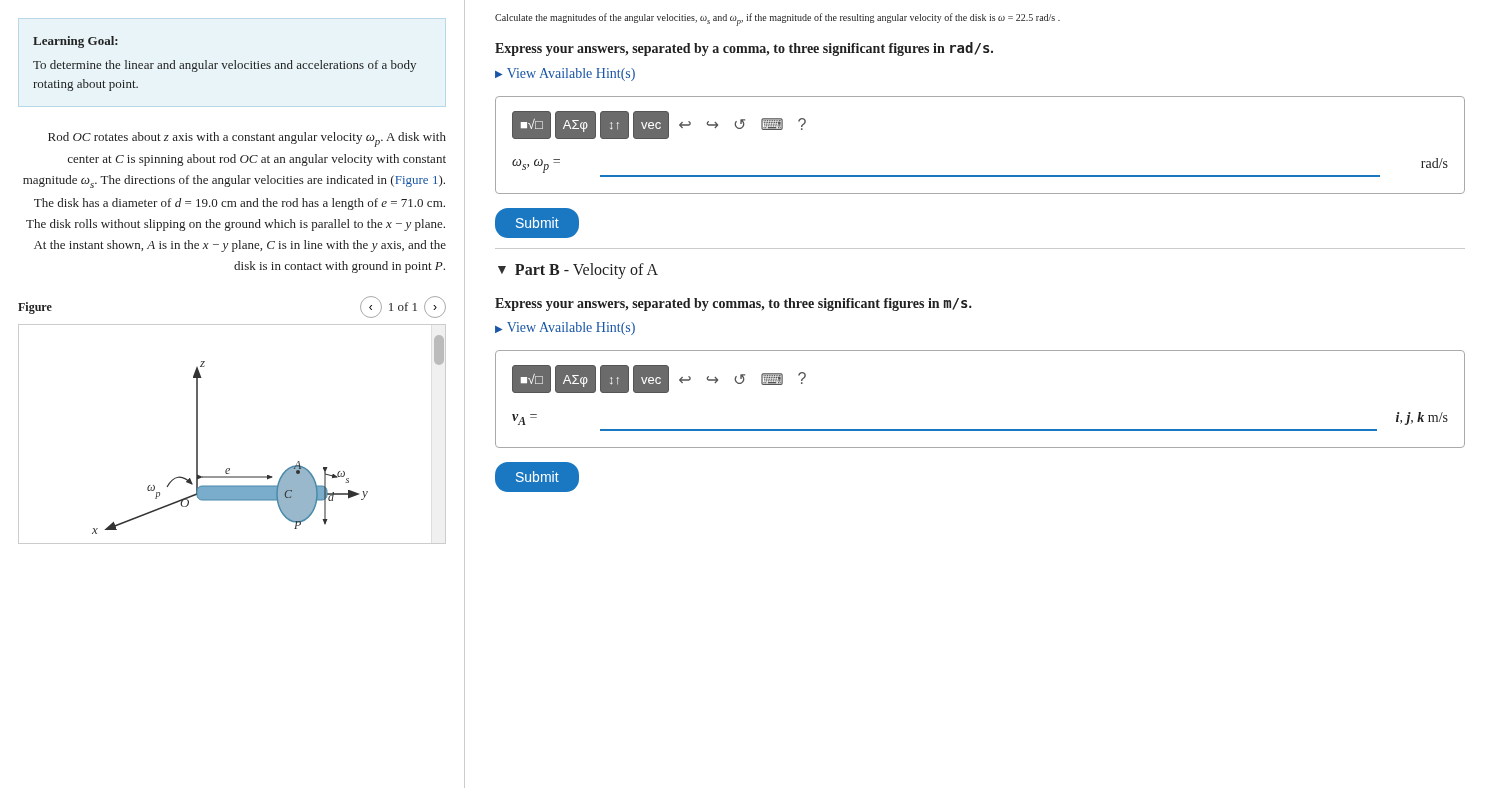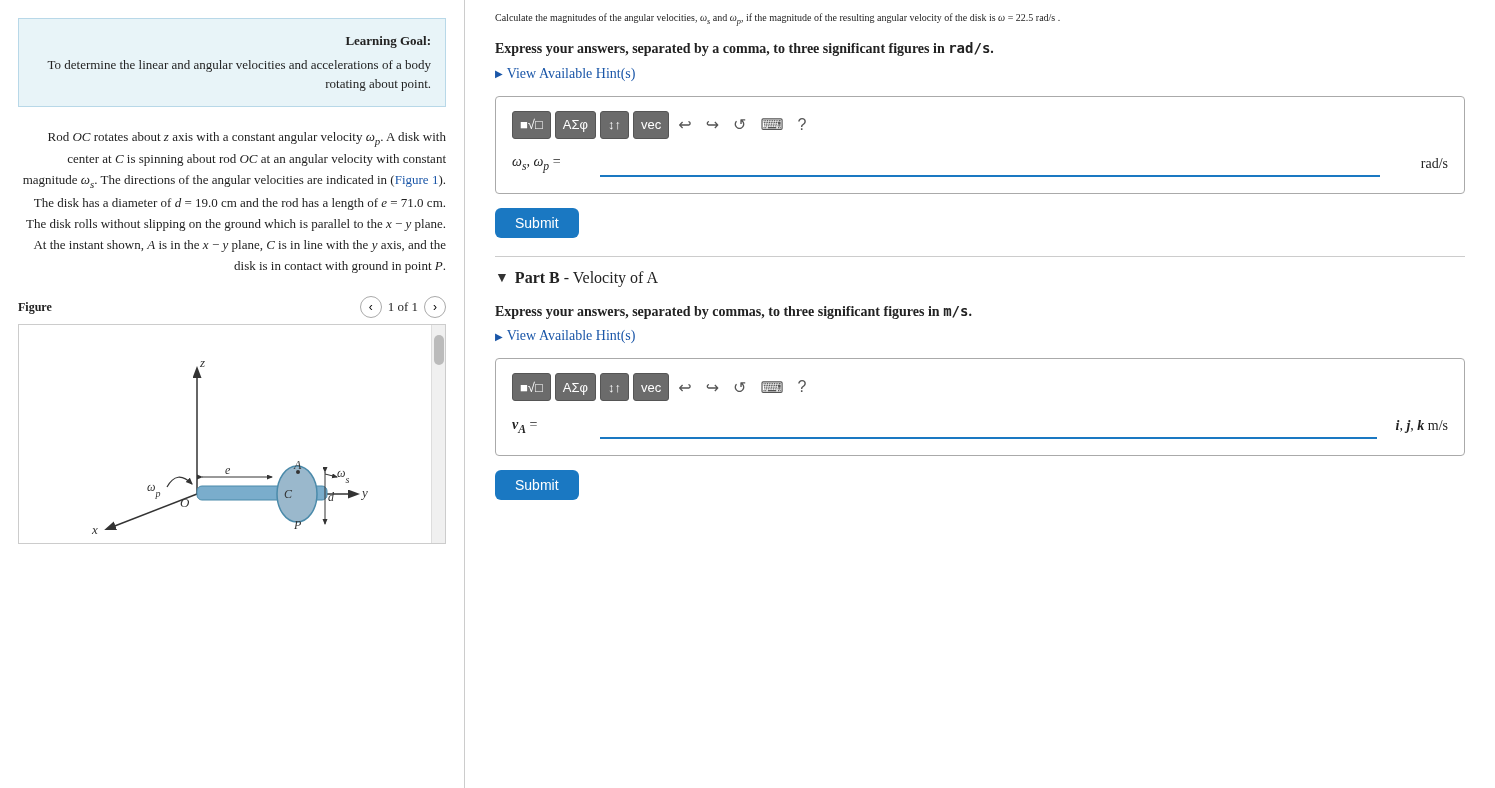--- a/index.html
+++ b/index.html
@@ -24,21 +24,20 @@
       overflow-y: auto;
     }
 
     .learning-goal-box {
       background: #e8f4f8;
       border: 1px solid #b8d8e8;
       margin: 18px 18px 12px 18px;
       padding: 12px 14px;
       font-size: 13px;
       line-height: 1.5;
-      text-align: right;
     }
     .learning-goal-box .title {
       font-weight: bold;
       margin-bottom: 4px;
     }
 
     .problem-text {
       margin: 8px 18px 12px 16px;
       font-size: 13px;
       line-height: 1.6;
@@ -205,25 +204,25 @@
       font-size: 14px;
       white-space: nowrap;
       min-width: 50px;
       text-align: right;
     }
 
     .submit-btn {
       background: #1a78c2;
       color: #fff;
       border: none;
-      border-radius: 6px;
+      border-radius: 13px;
       padding: 7px 20px;
       font-size: 14px;
       cursor: pointer;
-      margin-bottom: 18px;
+      margin-bottom: 10px;
     }
 
     .part-header {
       display: flex;
       align-items: center;
       gap: 6px;
       font-size: 16px;
       margin-bottom: 16px;
       margin-top: 6px;
     }

